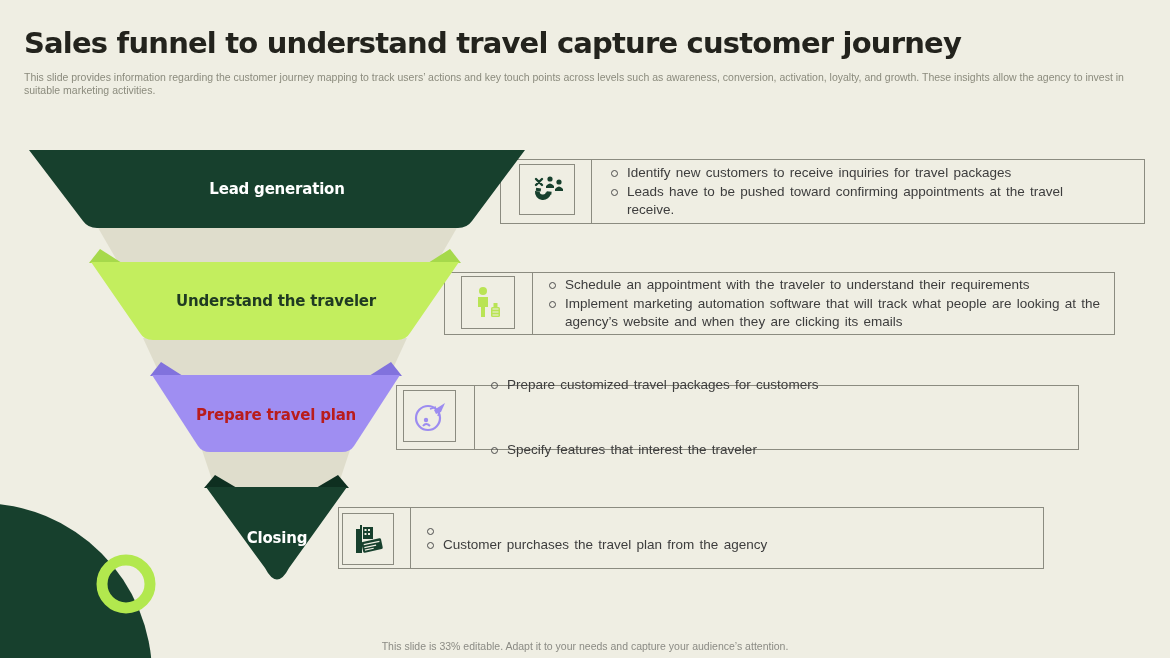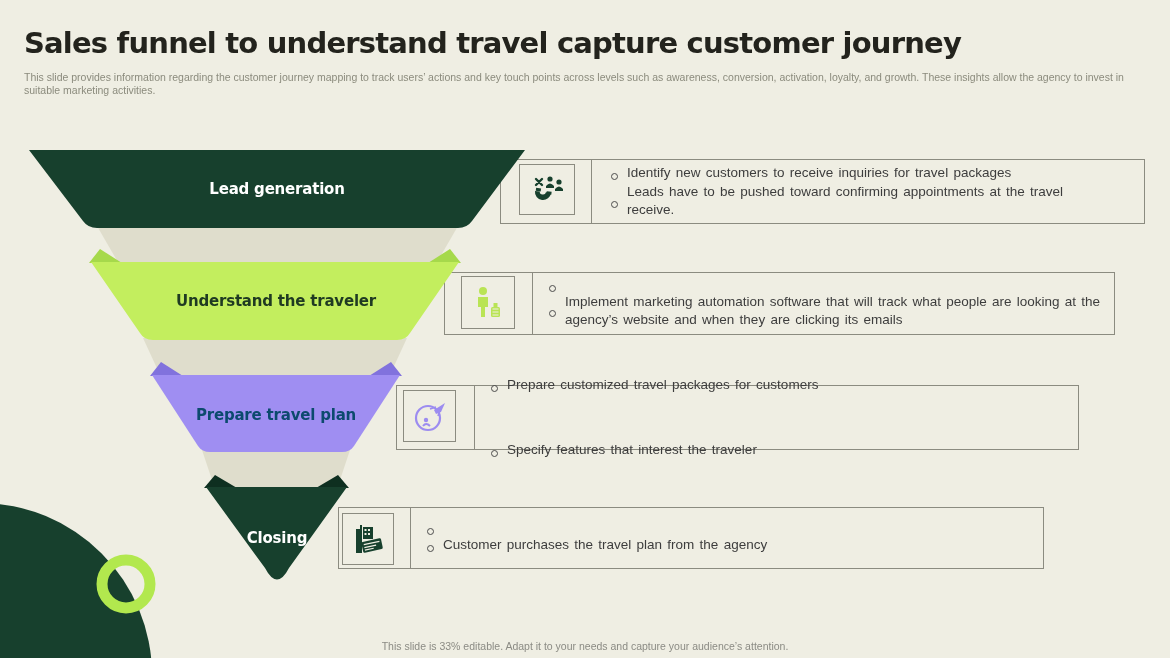--- a/index.html
+++ b/index.html
@@ -11,21 +11,21 @@
          font-family:"DejaVu Sans", sans-serif;font-weight:800;font-size:29px;
          letter-spacing:-0.8px;color:#23231d;}
   .subtitle{position:absolute;left:24px;top:71px;width:1112px;
             font-size:10.5px;line-height:13px;color:#8b8b7d;}
 
   
   .row{position:absolute;border:1px solid #8b8b80;z-index:1;}
   .row .divider{position:absolute;top:0;bottom:0;width:1px;background:#8b8b80;}
   .row .points{position:absolute;top:0;bottom:0;display:flex;flex-direction:column;
                justify-content:center;gap:1px;}
-  .point{display:flex;align-items:center;font-size:13.5px;line-height:18px;
+  .point{display:flex;align-items:flex-start;font-size:13.5px;line-height:18px;
          color:#3d3d3d;word-spacing:1.5px;}
   .point .mark{width:5px;height:5px;border:1.2px solid #4d4d4d;border-radius:50%;
                flex:none;margin:6px 9px 0 0;}
 
   #row1{left:500px;top:159px;width:643px;height:63px;}
   #row1 .divider{left:90px;}  #row1 .points{left:110px;width:460px;}
   #row2{left:444px;top:272px;width:669px;height:61px;}
   #row2 .divider{left:87px;}  #row2 .points{left:104px;width:560px;word-spacing:1px;}
   #row3{left:396px;top:385px;width:681px;height:63px;}
   #row3 .divider{left:77px;}  #row3 .points{left:94px;width:560px;gap:47px;}
@@ -34,21 +34,21 @@
 
   
   #funnel-svg{position:absolute;left:0;top:0;z-index:2;pointer-events:none;}
 
   
   .stage-label{position:absolute;z-index:3;transform:translate(-50%,-50%);
                font-family:"DejaVu Sans", sans-serif;font-weight:bold;font-size:15px;
                white-space:nowrap;letter-spacing:-0.2px;}
   #label1{left:277px;top:189px;color:#ffffff;}
   #label2{left:276px;top:301px;color:#1f3a22;}
-  #label3{left:276px;top:415px;color:#0c4a6e;}
+  #label3{left:276px;top:415px;color:#b91c1c;}
   #label4{left:277px;top:538px;color:#ffffff;}
 
   
   .iconbox{position:absolute;z-index:3;border:1px solid #8b8b80;
            display:flex;align-items:center;justify-content:center;}
   #icon1{left:519px;top:164px;width:54px;height:49px;}
   #icon2{left:461px;top:276px;width:52px;height:51px;}
   #icon3{left:403px;top:390px;width:51px;height:50px;}
   #icon4{left:342px;top:513px;width:50px;height:50px;}
 
@@ -76,20 +76,21 @@
           <span>Leads have to be pushed toward confirming appointments at the travel receive.</span>
         </div>
     </div>
   </div>
 
   <div class="row" id="row2">
     <div class="divider"></div>
     <div class="points">
       <div class="point">
           <span class="mark"></span>
+          <span>Schedule an appointment with the traveler to understand their requirements</span>
         </div>
       <div class="point">
           <span class="mark"></span>
           <span>Implement marketing automation software that will track what people are looking at the agency’s website and when they are clicking its emails</span>
         </div>
     </div>
   </div>
 
   <div class="row" id="row3">
     <div class="divider"></div>

